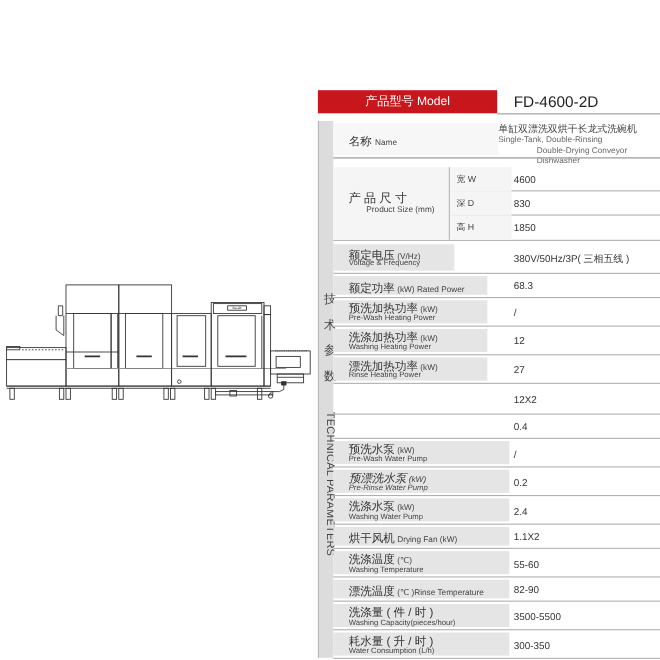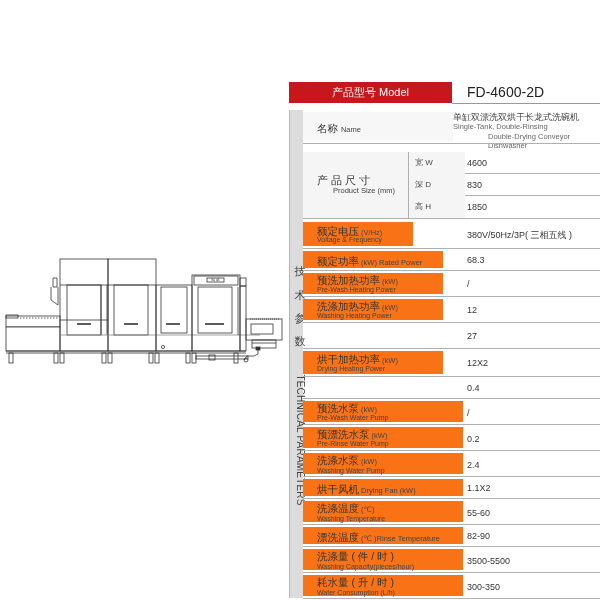--- a/index.html
+++ b/index.html
@@ -16,21 +16,21 @@
   .model-underline { position: absolute; left: 452px; top: 103px; width: 148px; height: 1px; background: #999; }
 
   .side-col { position: absolute; left: 289px; top: 110px; width: 14px; height: 488px;
     background: #dcdcdc; border-left: 1px solid #b5b5b5; }
   .side-cn { position: absolute; left: 289px; width: 22px; text-align: center; font-size: 11px; color: #444; }
   .side-en { position: absolute; left: 292px; top: 370px; width: 16px; height: 140px; }
   .side-en span { position: absolute; left: 50%; top: 50%; transform: translate(-50%,-50%) rotate(90deg);
     white-space: nowrap; font-size: 10px; color: #444; letter-spacing: 0.2px; }
 
   .row { position: absolute; left: 303px; width: 297px; border-bottom: 1px solid #b0b0b0; }
-  .row .lbl { position: absolute; left: 0; top: 2px; bottom: 2px; width: 192px; background: #f97316; }
+  .row .lbl { position: absolute; left: 0; top: 2px; bottom: 2px; width: 192px; background: #e5e5e5; }
   .row .lbl .cn { position: absolute; left: 14px; font-size: 10.5px; color: #333; white-space: nowrap; }
   .row .lbl .cn small { font-size: 7.5px; color: #444; }
   .row .lbl .en { position: absolute; left: 14px; font-size: 7px; color: #444; white-space: nowrap; }
   .row .val { position: absolute; left: 164px; font-size: 9px; color: #333; white-space: nowrap; }
 
   .name-row .lbl { background: #f7f7f7; }
   .name-val .v1 { position: absolute; left: 453px; top: 111px; font-size: 9px; color: #444; }
   .name-val .v2 { position: absolute; left: 453px; top: 122px; font-size: 7.5px; color: #666; }
   .name-val .v3 { position: absolute; left: 453px; top: 132px; font-size: 7.5px; color: #666; padding-left: 35px; }
 
@@ -186,45 +186,45 @@
 
 <div class="row" style="top:297px;height:26px;">
   <div class="lbl" style="width:140px;">
     <span class="cn" style="top:1px;"><span>洗涤加热功率</span><small> (kW)</small></span>
     <span class="en" style="top:13px;">Washing Heating Power</span>
   </div>
   <span class="val" style="top:8px;">12</span>
 </div>
 
 <div class="row" style="top:323px;height:26px;">
+  <div class="lbl" style="width:140px;">
+    <span class="cn" style="top:1px;"><span>漂洗加热功率</span><small> (kW)</small></span>
+    <span class="en" style="top:13px;">Rinse Heating Power</span>
+  </div>
   <span class="val" style="top:8px;">27</span>
 </div>
 
 <div class="row" style="top:349px;height:28px;">
-  <div class="lbl" style="width:140px;">
-    <span class="cn" style="top:2px;"><span>烘干加热功率</span><small> (kW)</small></span>
-    <span class="en" style="top:14px;">Drying Heating Power</span>
-  </div>
   <span class="val" style="top:9px;">12X2</span>
 </div>
 
 <div class="row" style="top:377px;height:22px;">
   <span class="val" style="top:6px;">0.4</span>
 </div>
 
 <div class="row" style="top:399px;height:26px;">
   <div class="lbl" style="width:160px;">
     <span class="cn" style="top:1px;"><span>预洗水泵</span><small> (kW)</small></span>
     <span class="en" style="top:13px;">Pre-Wash Water Pump</span>
   </div>
   <span class="val" style="top:9px;">/</span>
 </div>
 
 <div class="row" style="top:425px;height:26px;">
-  <div class="lbl" style="width:160px;">
+  <div class="lbl" style="width:160px;font-style:italic;">
     <span class="cn" style="top:1px;"><span>预漂洗水泵</span><small> (kW)</small></span>
     <span class="en" style="top:13px;">Pre-Rinse Water Pump</span>
   </div>
   <span class="val" style="top:9px;">0.2</span>
 </div>
 
 <div class="row" style="top:451px;height:26px;">
   <div class="lbl" style="width:160px;">
     <span class="cn" style="top:1px;"><span>洗涤水泵</span><small> (kW)</small></span>
     <span class="en" style="top:14px;">Washing Water Pump</span>

